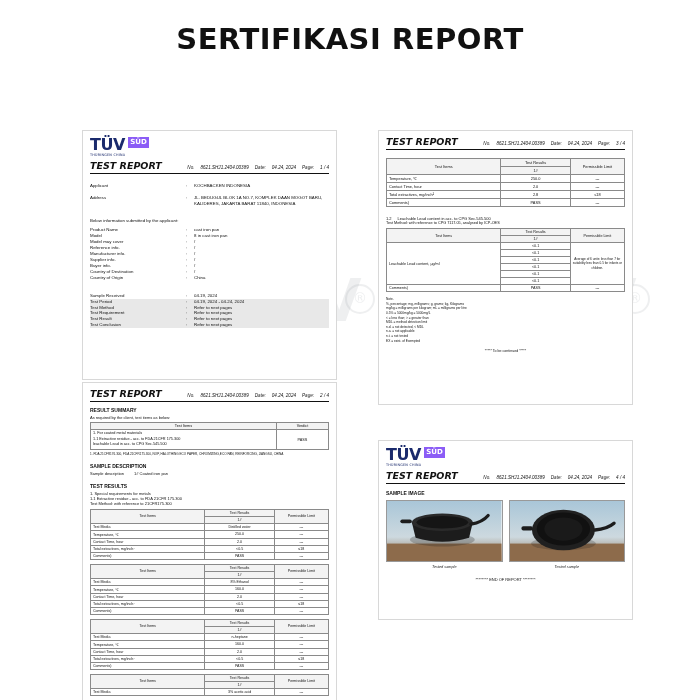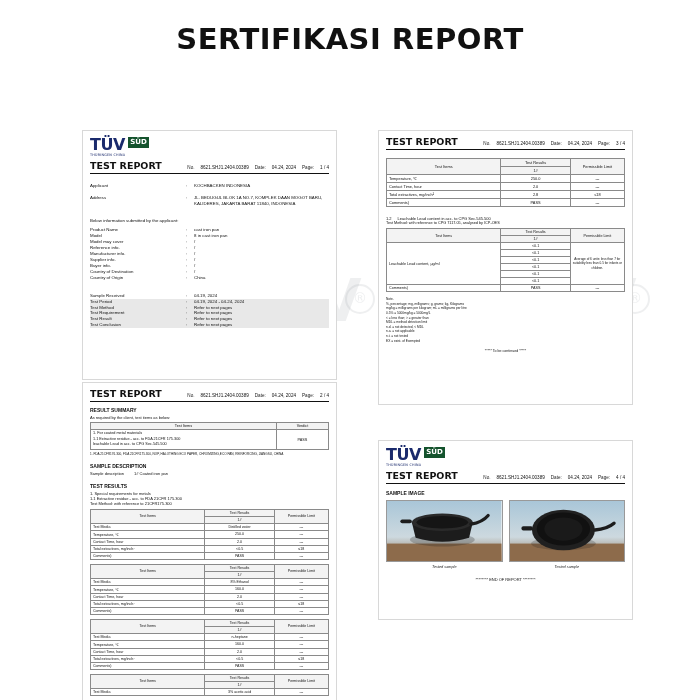--- a/index.html
+++ b/index.html
@@ -65,41 +65,42 @@
     gap: 3px;
   }
   .tuv-word {
     font-family: "DejaVu Sans", sans-serif;
     font-weight: 700;
     color: #1a2a6c;
     letter-spacing: -0.5px;
     line-height: 1;
   }
   .tuv-badge {
-    background: #14532d;
+    background: #8b5cf6;
     color: #fff;
     font-family: "DejaVu Sans", sans-serif;
     font-weight: 700;
     line-height: 1;
     display: inline-block;
     text-align: center;
   }
   .tuv-sub {
     font-family: "DejaVu Sans", sans-serif;
     color: #1a2a6c;
     letter-spacing: 0.2px;
     line-height: 1;
   }
 
   .rpt-head {
     display: flex;
     align-items: baseline;
     gap: 6px;
     border-bottom: 1.2px solid #111;
     padding-bottom: 2px;
+    font-style: italic;
   }
   .rpt-title {
     font-family: "DejaVu Sans", sans-serif;
     font-weight: 700;
   }
   .rpt-meta {
     flex: 1;
     display: flex;
     gap: 6px;
     justify-content: flex-end;

